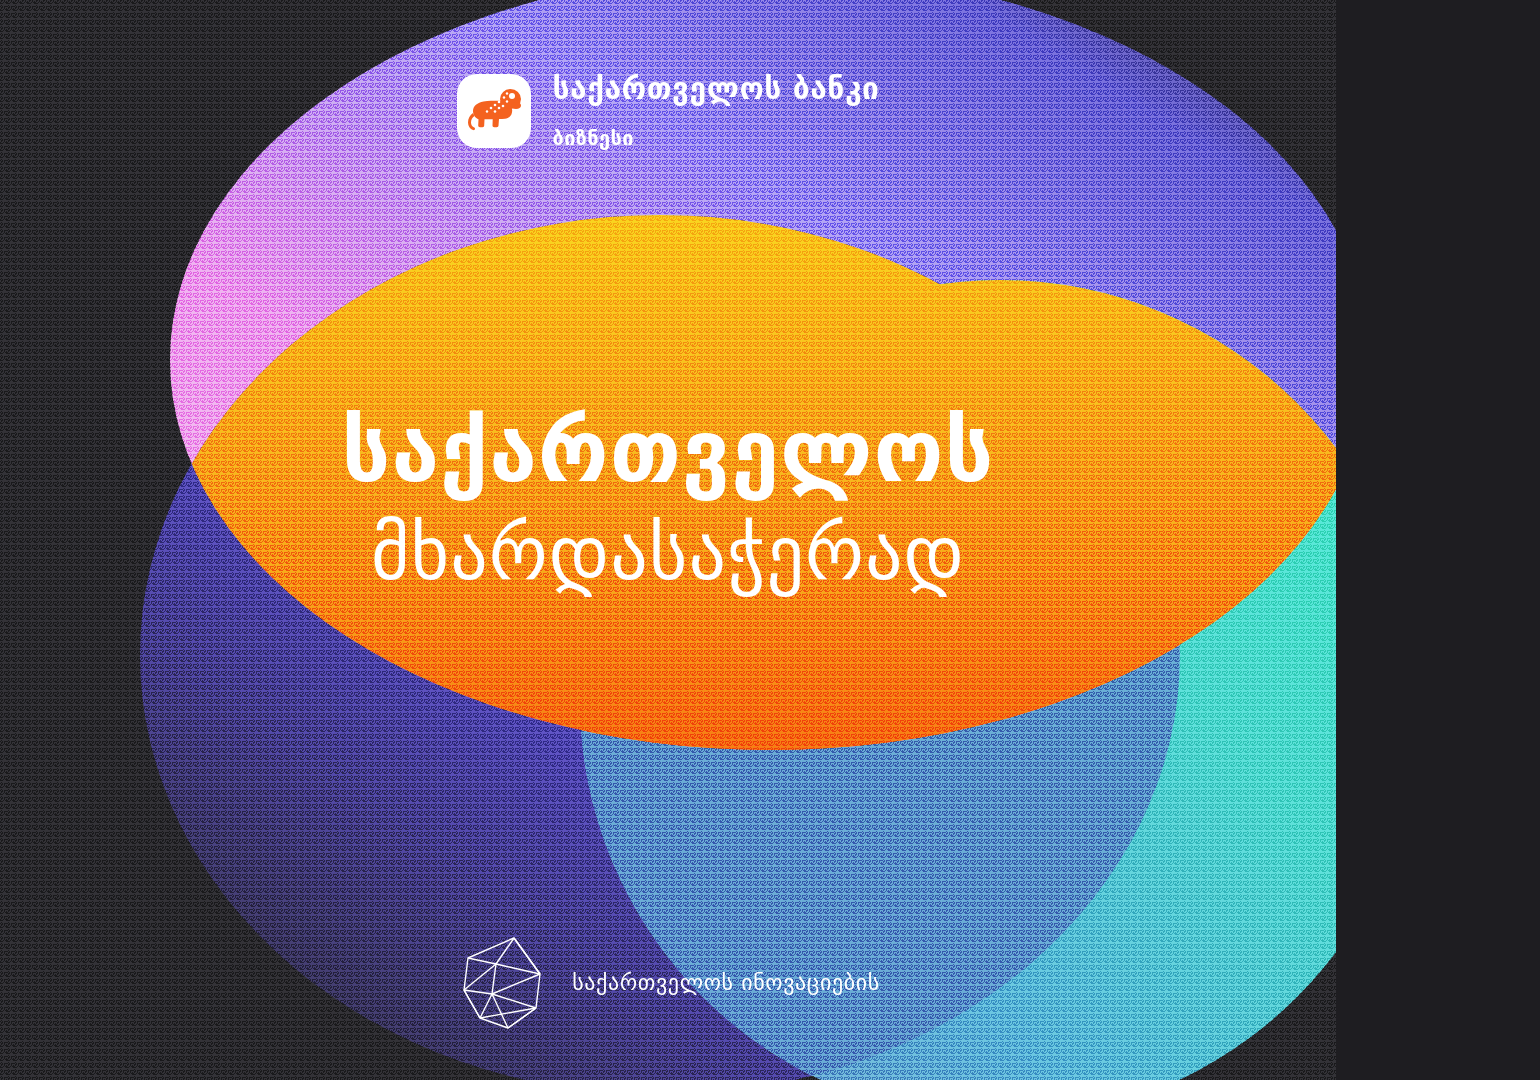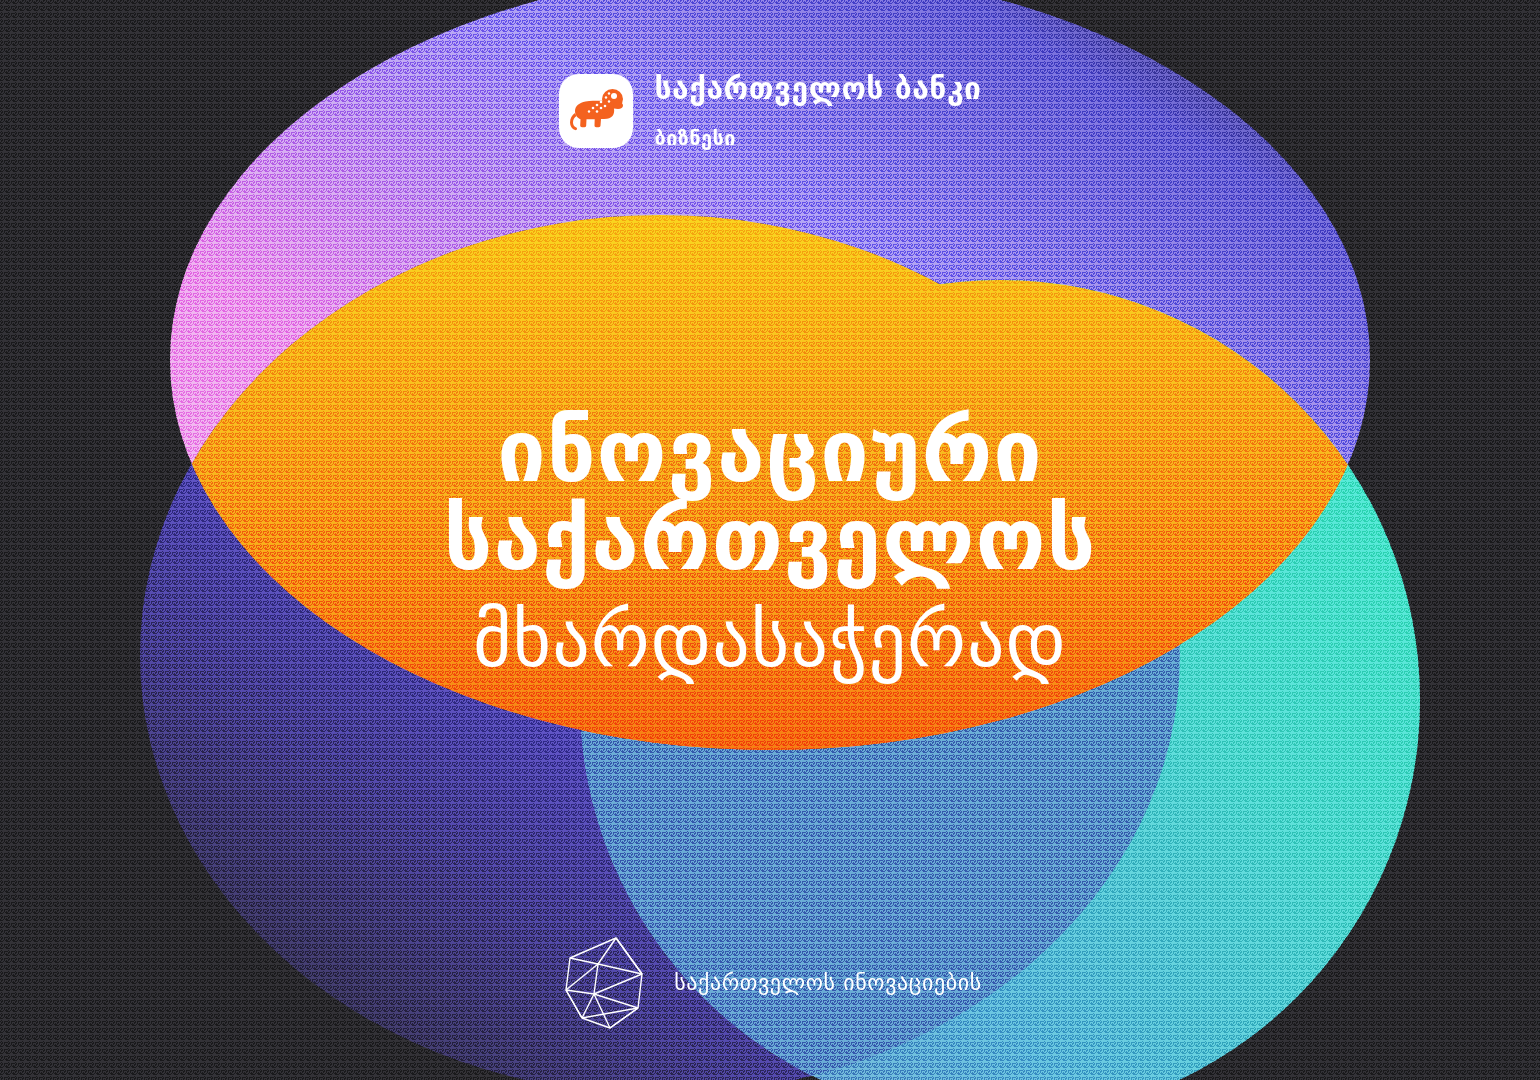--- a/index.html
+++ b/index.html
@@ -2,21 +2,21 @@
 <html><head>
 <meta charset="utf-8">
 <style>
   html, body {
     margin: 0;
     padding: 0;
     background: #1e1d21;
   }
   #poster {
     position: relative;
-    width: 1540px;
+    width: 1336px;
     height: 1080px;
     overflow: hidden;
     background: #262529;
     font-family: "DejaVu Sans", "Liberation Sans", sans-serif;
   }
 
   
   .shapes {
     position: absolute;
     inset: 0;
@@ -223,21 +223,20 @@
         </g>
       </svg>
     </div>
     <div class="bank-words">
       <span class="bank-name">საქართველოს ბანკი</span>
       <span class="bank-sub">ბიზნესი</span>
     </div>
   </div>
 
   <div class="headline">
-    <span class="hl-line hl-1">ინოვაციური</span>
     <span class="hl-line hl-2">საქართველოს</span>
     <span class="hl-line hl-3">მხარდასაჭერად</span>
   </div>
 
   <div class="bottom-logo">
     <div class="gem-wrap">
       <svg width="92" height="98" viewBox="0 0 92 98">
         <g fill="none" stroke="#ffffff" stroke-width="1.4" stroke-linejoin="round">
 
           <path d="M58 4 L84 40 L80 74 L52 94 L24 84 L8 56 L12 24 Z"></path>

